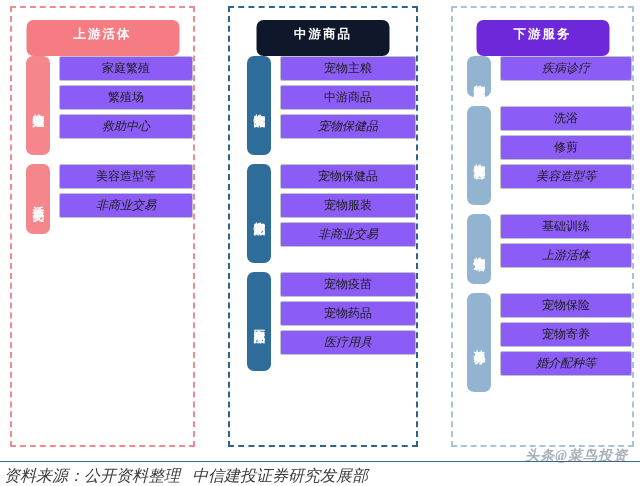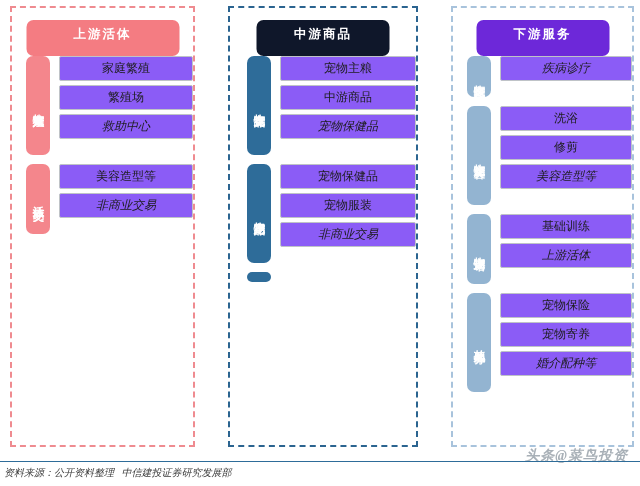--- a/index.html
+++ b/index.html
@@ -116,21 +116,21 @@
     left: 0;
     top: 461px;
     width: 640px;
     height: 1px;
     background: #2e6c99;
   }
   .footer-source {
     position: absolute;
     left: 4px;
     top: 466px;
-    font-size: 10px;
+    font-size: 16px;
     font-style: italic;
     color: #3b3b3b;
     white-space: pre;
   }
   .watermark {
     position: absolute;
     right: 12px;
     top: 447px;
     font-size: 14px;
     font-weight: bold;
@@ -187,20 +187,25 @@
         <div class="vlabel">宠物用品</div>
         <div class="items">
           <div class="item">宠物保健品</div>
           <div class="item">宠物服装</div>
           <div class="item">非商业交易</div>
         </div>
       </div>
 
       <div class="group">
         <div class="vlabel">医疗用品</div>
+        <div class="items">
+          <div class="item">宠物疫苗</div>
+          <div class="item">宠物药品</div>
+          <div class="item">医疗用具</div>
+        </div>
       </div>
 
     </div>
   </div>
 
   <div class="column col-downstream">
     <div class="col-header">下游服务</div>
     <div class="groups">
 
       <div class="group">

